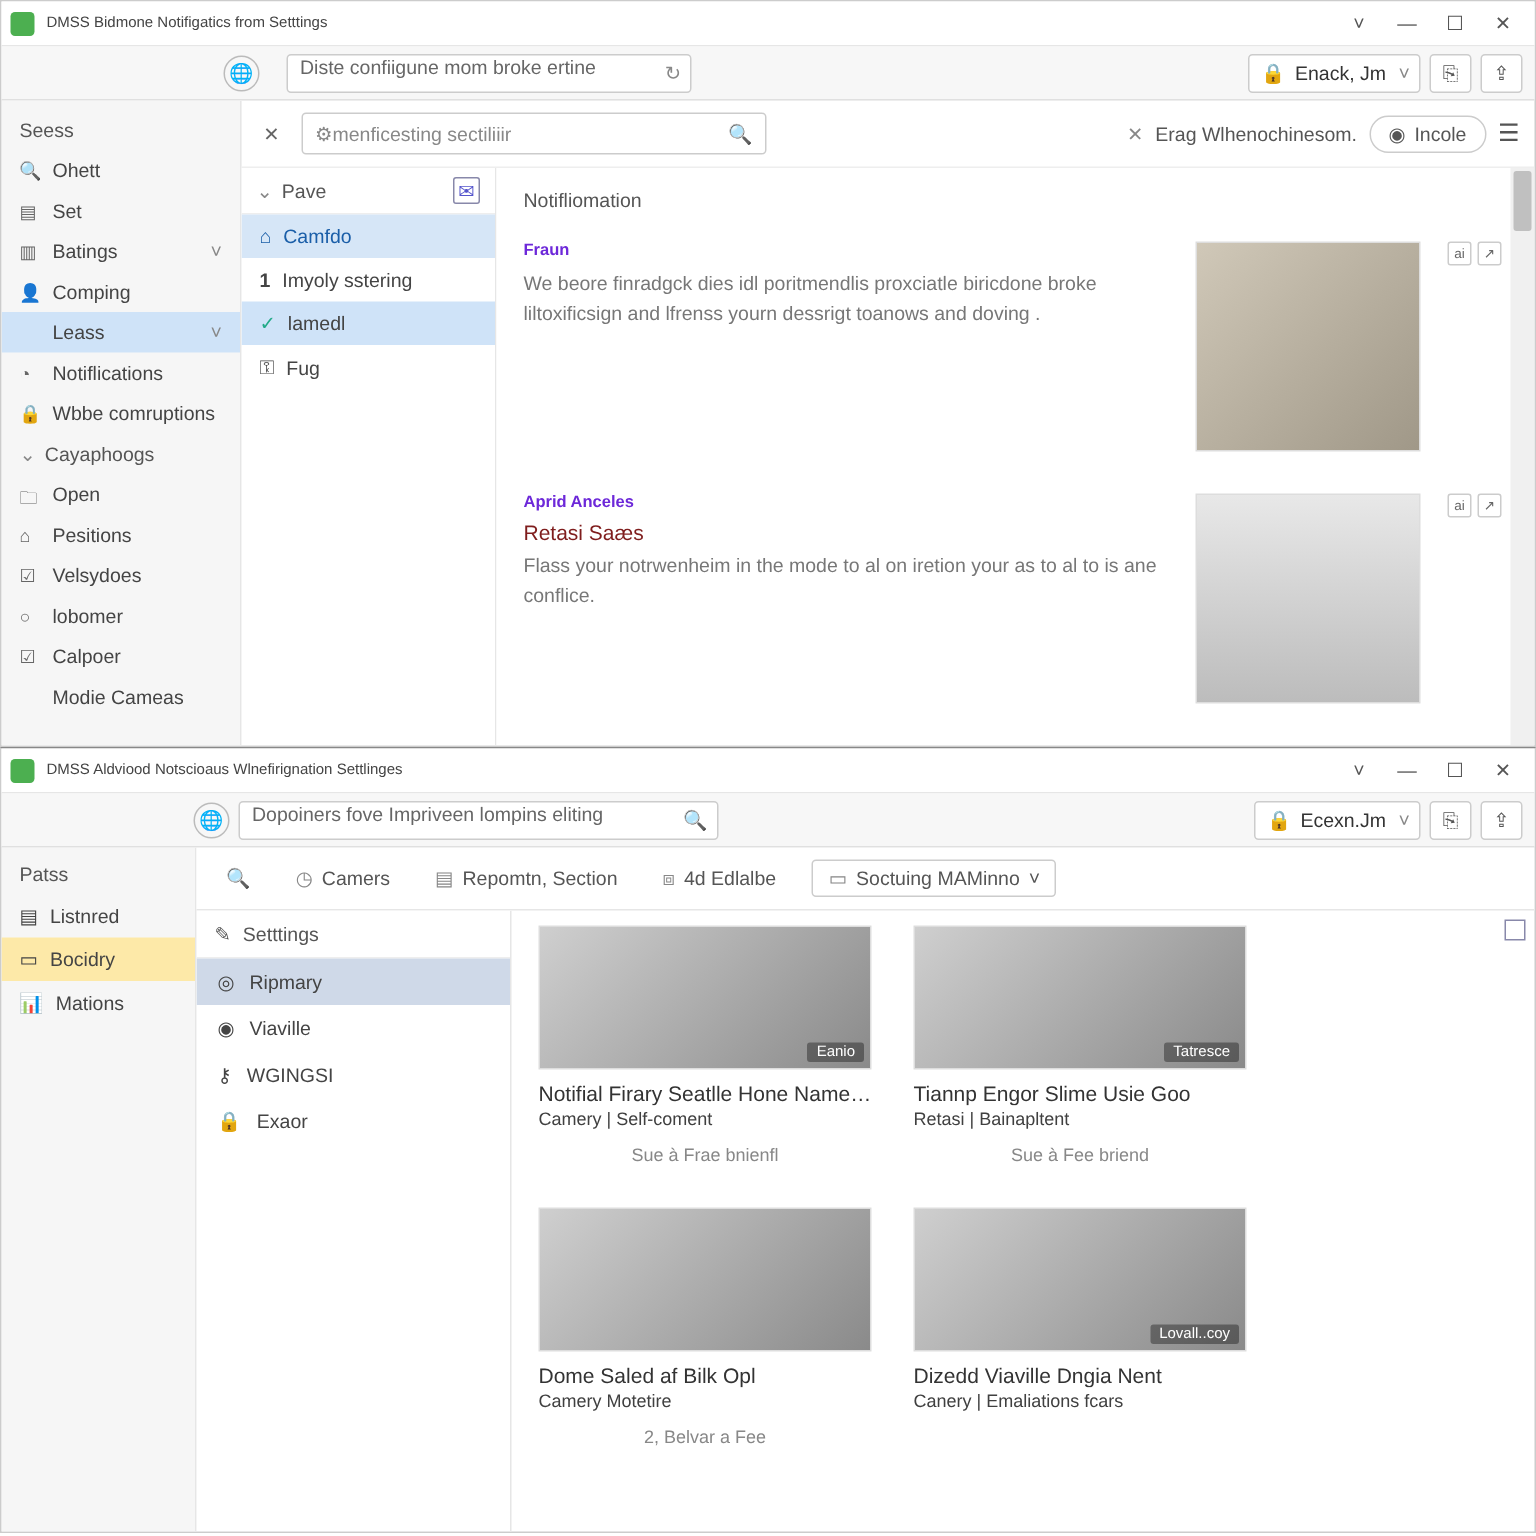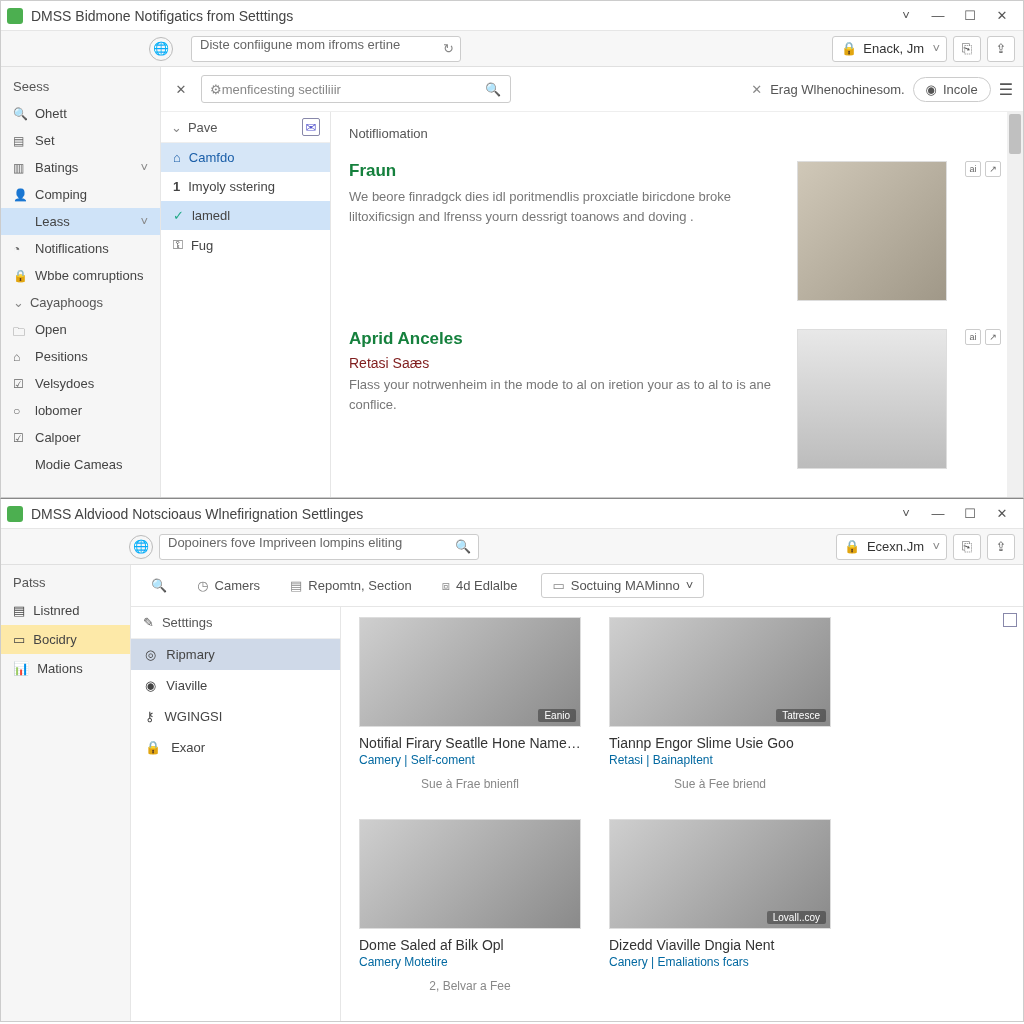--- a/index.html
+++ b/index.html
@@ -2,21 +2,21 @@
 <html><head>
 <meta charset="utf-8">
 <style>
 *{box-sizing:border-box;margin:0;padding:0;font-family:"Segoe UI",Arial,sans-serif;font-size:13px}
 body{background:#fff;color:#333;width:1024px;height:1024px;overflow:hidden}
 .window{border:1px solid #ccc;background:#fff;display:flex;flex-direction:column}
 .w1{height:498px}
 .w2{height:524px;border-top:1px solid #888}
 .titlebar{height:30px;display:flex;align-items:center;padding:0 6px;background:#fff;border-bottom:1px solid #e6e6e6}
 .titlebar .app-icon{width:16px;height:16px;background:#4caf50;border-radius:3px;margin-right:8px}
-.titlebar .title{flex:1;color:#444;font-size:14px}
+.titlebar .title{flex:1;color:#444;font-size:10px}
 .win-controls{display:flex;gap:2px}
 .win-btn{width:30px;height:24px;display:flex;align-items:center;justify-content:center;color:#555;cursor:pointer}
 .toolbar{height:36px;display:flex;align-items:center;padding:0 8px;gap:6px;background:#f7f7f7;border-bottom:1px solid #e0e0e0}
 .globe{width:24px;height:24px;border:1px solid #bbb;border-radius:50%;display:flex;align-items:center;justify-content:center;color:#888;margin-left:140px}
 .addr{flex:0 0 270px;height:26px;border:1px solid #ccc;border-radius:3px;padding:0 26px 0 8px;background:#fff;color:#666;position:relative}
 .addr .refresh{position:absolute;right:6px;top:4px;color:#888}
 .spacer{flex:1}
 .user-chip{height:26px;border:1px solid #ccc;border-radius:3px;padding:0 22px 0 8px;display:flex;align-items:center;gap:6px;background:#fff;position:relative;min-width:90px}
 .user-chip .caret{position:absolute;right:6px;color:#888}
 .tool-icon{width:28px;height:26px;border:1px solid #ccc;border-radius:3px;display:flex;align-items:center;justify-content:center;background:#fff;color:#555}
@@ -41,21 +41,21 @@
 .sx{width:20px;text-align:center;color:#666;cursor:pointer}
 .searchbox{flex:0 0 310px;height:28px;border:1px solid #ccc;border-radius:3px;display:flex;align-items:center;padding:0 28px 0 8px;color:#888;position:relative}
 .searchbox .mag{position:absolute;right:8px;color:#888}
 .breadcrumb{margin-left:auto;display:flex;align-items:center;gap:8px;color:#555}
 .bc-x{color:#888}
 .pill{border:1px solid #ccc;border-radius:14px;padding:4px 12px;display:flex;align-items:center;gap:6px;background:#fff}
 .menu-icon{color:#555;font-size:16px}
 .section-title{padding:14px 18px 10px;color:#555;font-size:13px}
 .card{display:flex;gap:18px;padding:10px 18px 18px}
 .card-text{flex:1}
-.card-text h4{color:#15803d;font-size:17px;margin-bottom:6px}
+.card-text h4{color:#6d28d9;font-size:11px;margin-bottom:6px}
 .card-text p{color:#777;line-height:1.5;font-size:13px}
 .sub{color:#7f1d1d;font-size:14px;margin-bottom:4px}
 .thumb{width:150px;height:140px;background:linear-gradient(135deg,#d0c8b8,#a09888);border:1px solid #ddd}
 .thumb2{width:150px;height:140px;background:linear-gradient(#e8e8e8,#bcbcbc);border:1px solid #ddd}
 .badges{width:40px;display:flex;gap:4px;align-items:flex-start}
 .badge{width:16px;height:16px;border:1px solid #ccc;border-radius:2px;font-size:9px;display:flex;align-items:center;justify-content:center;color:#666}
 .scrollbar{position:absolute;right:0;top:0;bottom:0;width:16px;background:#f0f0f0}
 .scrollbar .thumb-bar{position:absolute;top:2px;left:2px;right:2px;height:40px;background:#c0c0c0;border-radius:2px}
 
 .tabbar{display:flex;align-items:center;gap:18px;padding:8px 14px;border-bottom:1px solid #e6e6e6;background:#fff}
@@ -67,24 +67,24 @@
 .side2 .it{display:flex;align-items:center;gap:8px;padding:7px 12px;color:#444;cursor:pointer}
 .side2 .it.sel{background:#fde9a8}
 .panel2{width:210px;border-right:1px solid #e6e6e6;background:#fff}
 .panel2 .hd{display:flex;align-items:center;gap:8px;padding:8px 12px;border-bottom:1px solid #eee;color:#555}
 .panel2 .it{display:flex;align-items:center;gap:10px;padding:8px 14px;color:#444;cursor:pointer}
 .panel2 .it.sel{background:#cfd9e8}
 .gallery{flex:1;padding:10px 18px;overflow:auto;position:relative}
 .gallery h3{font-size:17px;color:#444;margin:4px 0 12px}
 .grid{display:flex;gap:28px;flex-wrap:wrap}
 .gcard{width:222px}
-.gthumb{width:222px;height:110px;background:linear-gradient(135deg,#cfcfcf,#8a8a8a);position:relative;border:1px solid #ddd}
+.gthumb{width:222px;height:96px;background:linear-gradient(135deg,#cfcfcf,#8a8a8a);position:relative;border:1px solid #ddd}
 .gthumb .tag{position:absolute;right:4px;bottom:4px;background:rgba(0,0,0,.35);color:#fff;font-size:10px;padding:1px 6px;border-radius:2px}
 .gtitle{color:#333;font-size:14px;margin:8px 0 2px;white-space:nowrap;overflow:hidden;text-overflow:ellipsis}
-.gsub{color:#0369a1;font-size:12px}
+.gsub{color:#404040;font-size:12px}
 .gnote{color:#888;font-size:12px;text-align:center;margin-top:10px}
 .sq{position:absolute;right:6px;top:6px;width:14px;height:14px;border:1px solid #88a}
 </style>
 </head>
 <body>
 
 <div class="window w1">
   <div class="titlebar">
     <div class="app-icon"></div>
     <div class="title">DMSS Bidmone Notifigatics from Setttings</div>
@@ -92,21 +92,21 @@
       <div class="win-btn">˅</div>
       <div class="win-btn">—</div>
       <div class="win-btn">☐</div>
       <div class="win-btn">✕</div>
     </div>
   </div>
   <div class="toolbar">
     <div class="globe">🌐</div>
     <div style="width:6px"></div>
     <div class="addr">
-      <span>Diste confiigune mom ifroms ertine</span>
+      <span>Diste confiigune mom broke ertine</span>
       <span class="refresh">↻</span>
     </div>
     <div class="spacer"></div>
     <div class="user-chip">
       <span>🔒</span>
       <span>Enack, Jm</span>
       <span class="caret">˅</span>
     </div>
     <div class="tool-icon">⎘</div>
     <div class="tool-icon">⇪</div>

